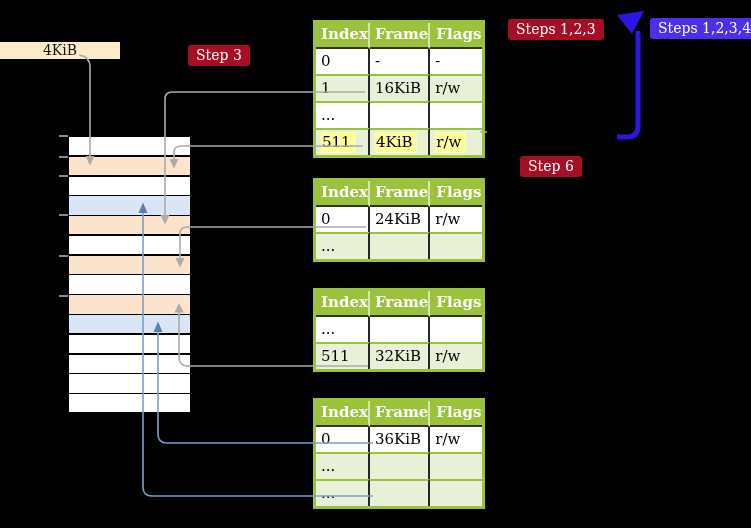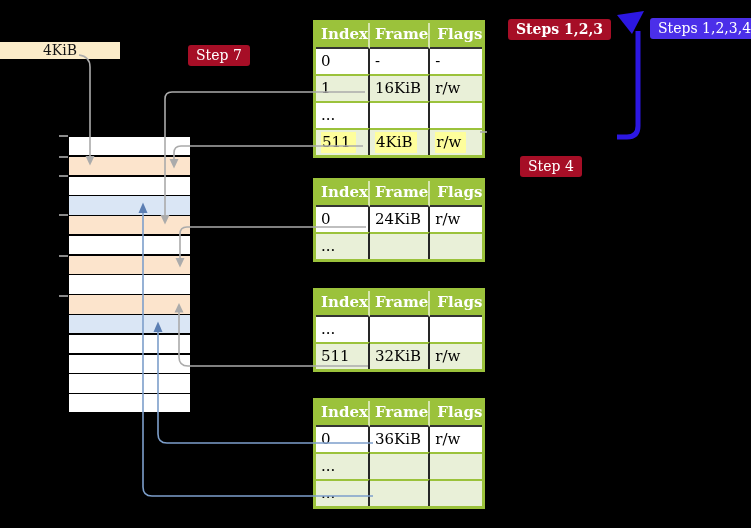--- a/index.html
+++ b/index.html
@@ -12,38 +12,38 @@
     position:absolute;left:0;top:42px;width:120px;height:17px;
     background:#FBECC9;color:#141414;font-size:14px;line-height:17px;text-align:center;
   }
   .badge{
     position:absolute;color:#fff;font-size:14px;line-height:1;
     padding:3px 8px 4px;border-radius:3px;white-space:nowrap;
   }
   .badge.red{background:#A60E26;}
   .badge.blue{background:#4B2FE9;}
   #badge-step0{left:188px;top:45px;}
-  #badge-steps123{left:508px;top:19px;font-weight:bold;}
+  #badge-steps123{left:508px;top:19px;}
   #badge-steps1234{left:650px;top:18px;}
   #badge-step4{left:520px;top:156px;}
   
   #strip{position:absolute;left:69px;top:137px;width:121px;}
   .srow{height:18.3px;margin-bottom:1.49px;}
   .row-free{background:#ffffff;}
   .row-pagetable{background:#FCE4CC;}
   .row-page{background:#DAE6F5;}
   .tick{position:absolute;left:59px;width:9px;height:2px;background:#8a8a8a;}
   
   table.ptable{
     position:absolute;left:313px;border-collapse:separate;border-spacing:0;
     border:3px solid #9BC23B;background:#fff;table-layout:fixed;
   }
   #tbl-0{top:20px;} #tbl-1{top:178px;} #tbl-2{top:288px;} #tbl-3{top:398px;}
   .ptable th{
-    background:#9BC23B;color:#fff;font-weight:bold;font-size:15px;text-align:right;
+    background:#9BC23B;color:#fff;font-weight:bold;font-size:15px;text-align:center;
     padding:2px 0 4px 5px;border-right:2px solid rgba(255,255,255,.6);
     border-bottom:2px solid #333;height:18px;
   }
   .ptable th:last-child{border-right:none;margin-top:32px;}
   .ptable td{
     font-size:15px;color:#000;padding:2px 0 3px 5px;height:20px;
     border-right:2px solid #262626;border-top:2px solid #9BC23B;
     overflow:hidden;white-space:nowrap;
   }
   .ptable td:last-child{border-right:none;}
@@ -53,24 +53,24 @@
   
   svg.overlay{position:absolute;left:0;top:0;pointer-events:none;}
 </style>
 </head>
 <body>
 
 <div class="canvas">
 
   <div class="page-size-label">4KiB</div>
 
-  <div class="badge red" id="badge-step0">Step 7</div>
+  <div class="badge red" id="badge-step0">Step 3</div>
   <div class="badge red" id="badge-steps123">Steps 1,2,3</div>
   <div class="badge blue" id="badge-steps1234">Steps 1,2,3,4</div>
-  <div class="badge red" id="badge-step4">Step 4</div>
+  <div class="badge red" id="badge-step4">Step 6</div>
 
   <div id="strip">
       <div class="srow row-free"></div>
       <div class="srow row-pagetable"></div>
       <div class="srow row-free"></div>
       <div class="srow row-page"></div>
       <div class="srow row-pagetable"></div>
       <div class="srow row-free"></div>
       <div class="srow row-pagetable"></div>
       <div class="srow row-free"></div>

